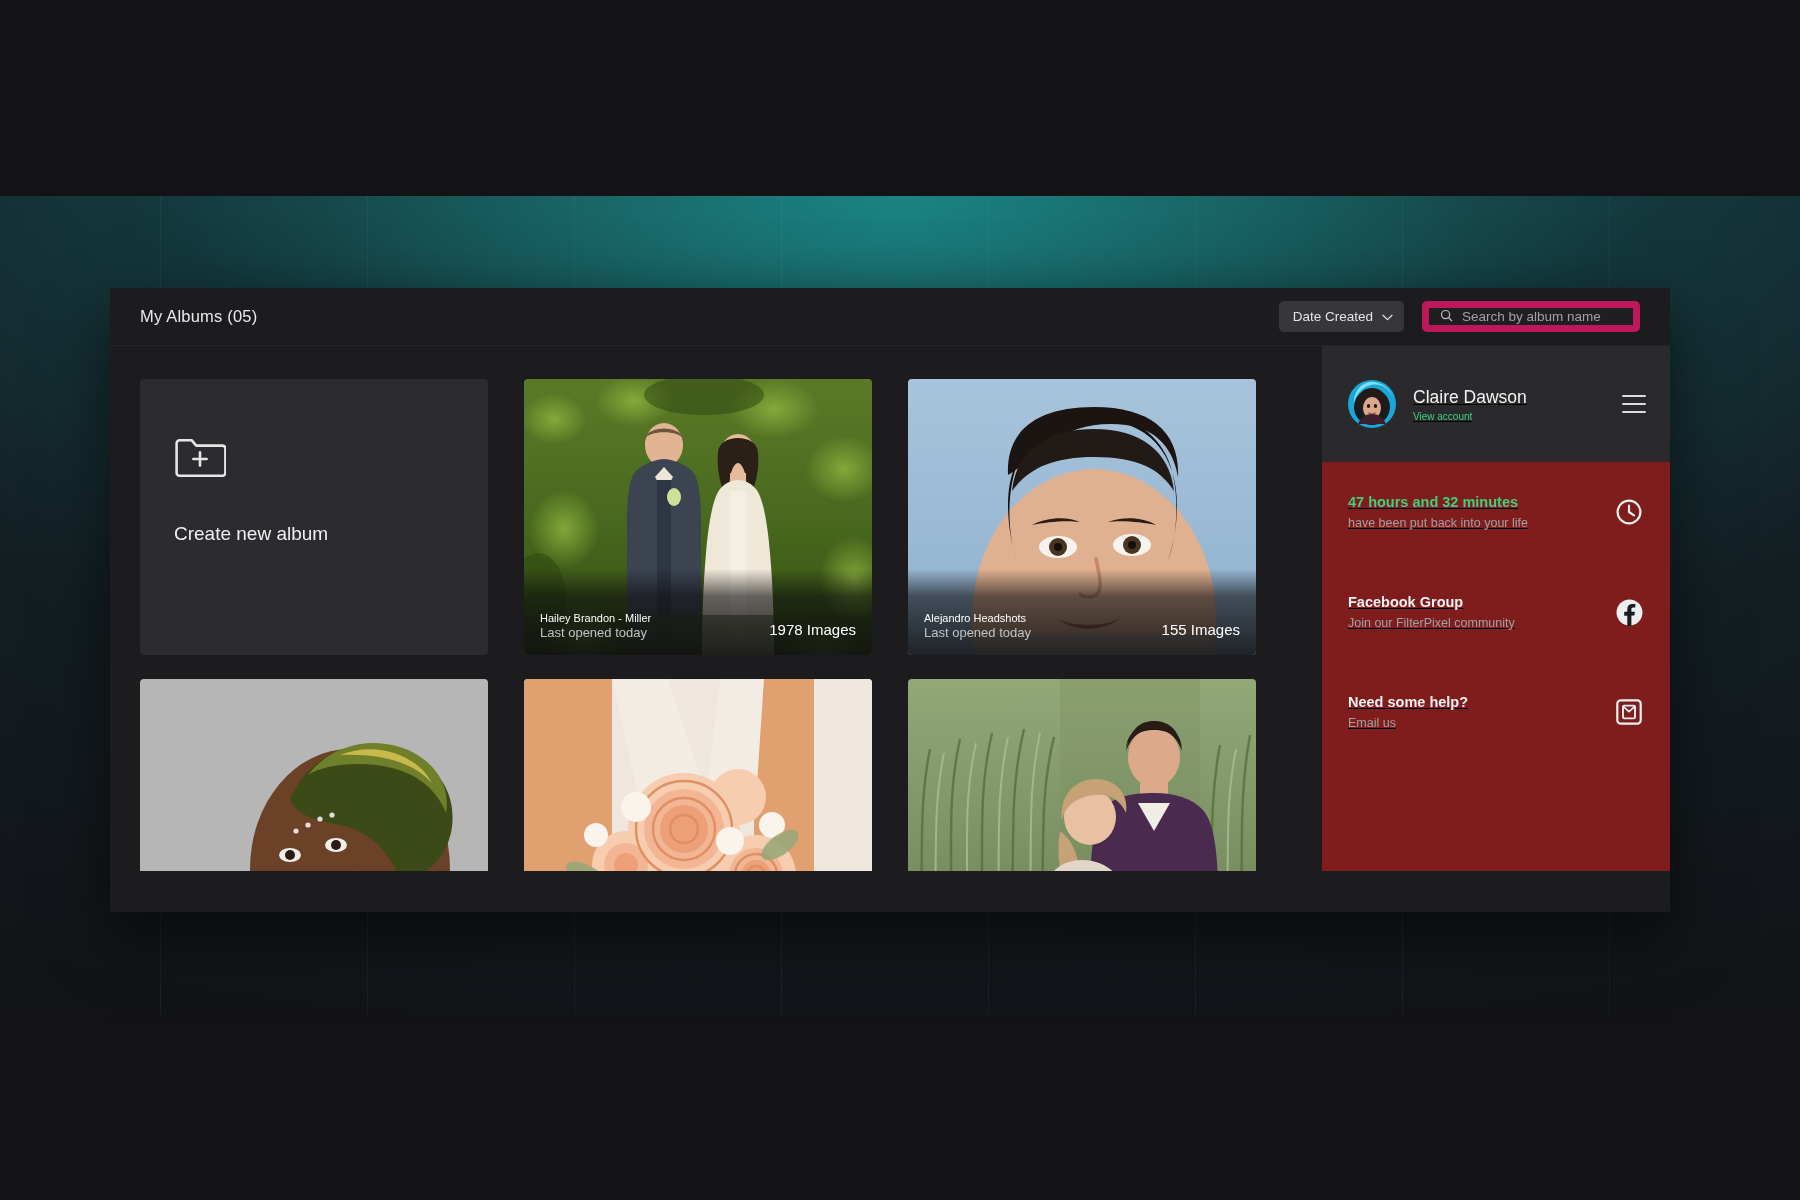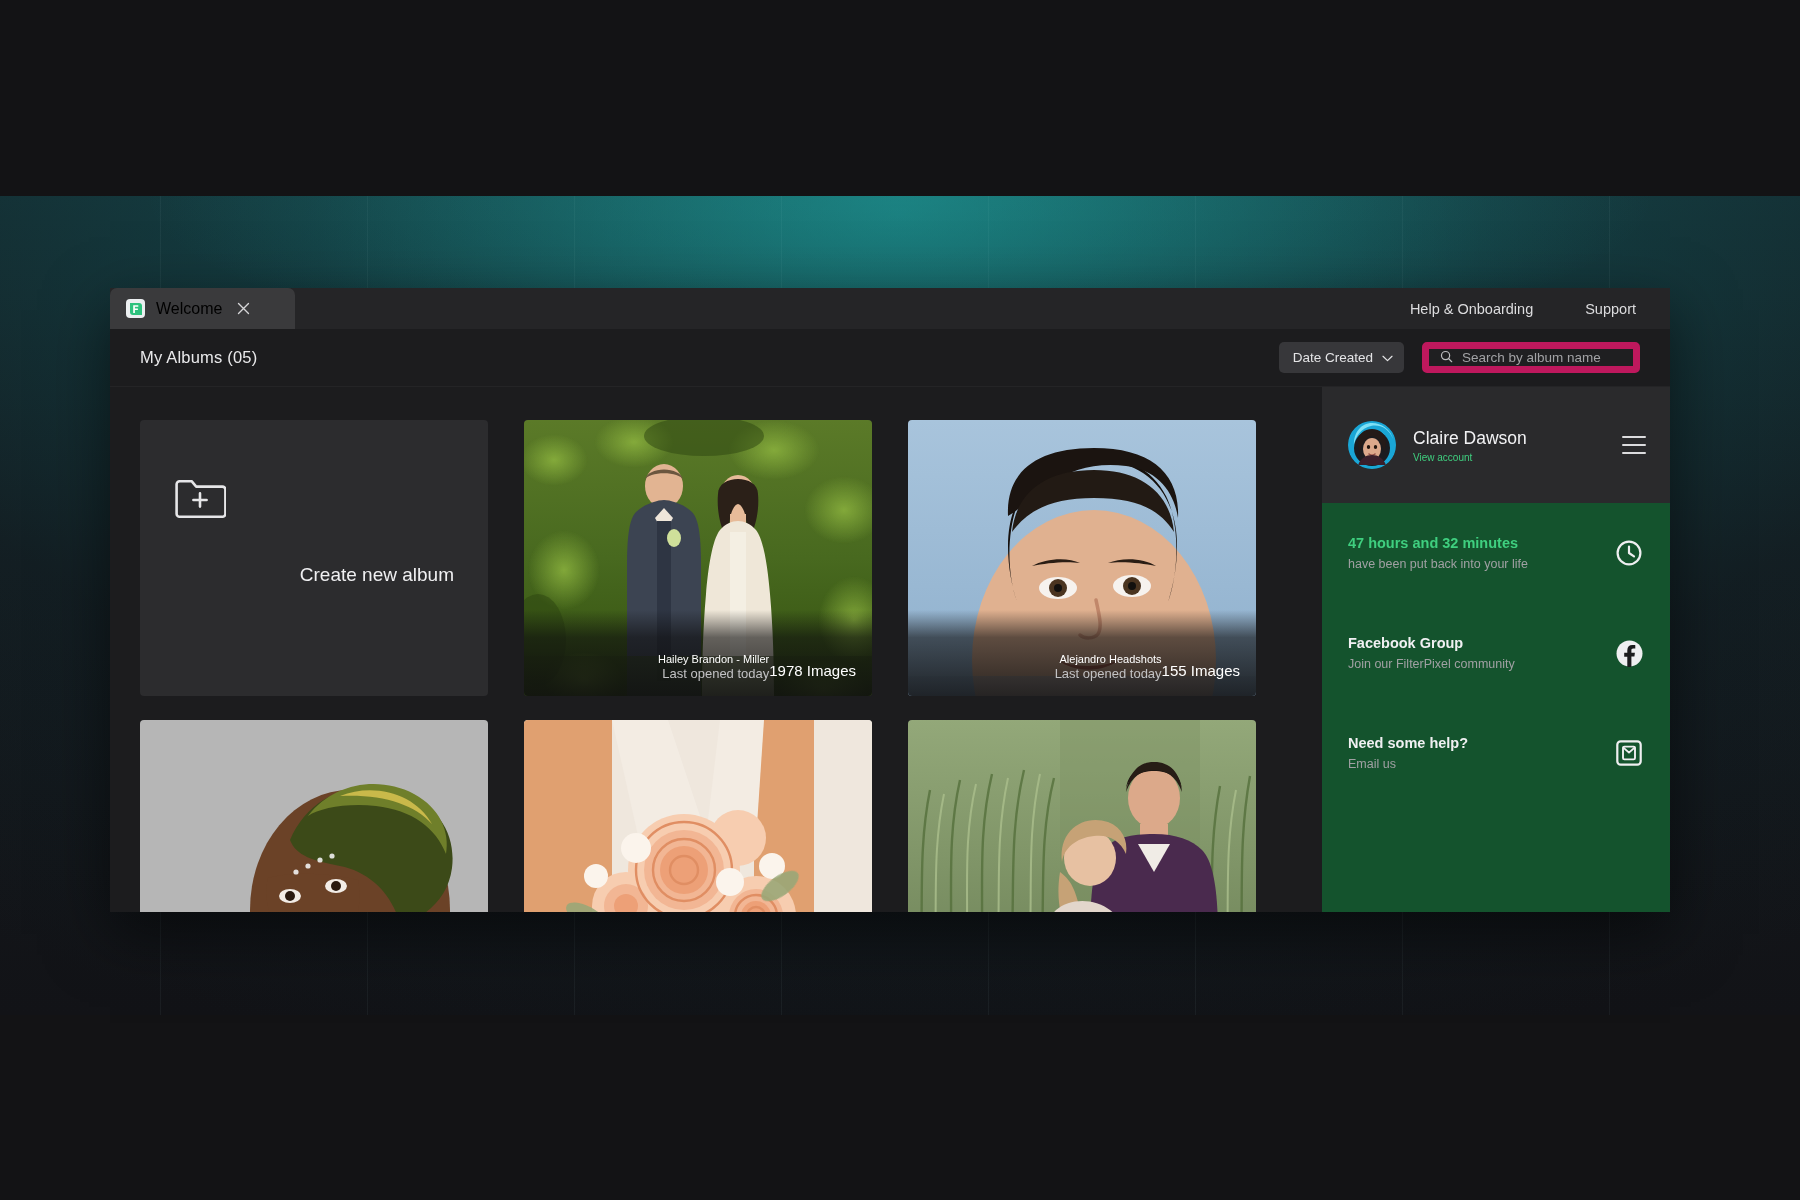--- a/index.html
+++ b/index.html
@@ -126,21 +126,20 @@
   #content {
     width: 1212px; height: 100%;
     background: #1c1c1e;
     padding: 33px 0 0 30px;
     overflow: hidden;
   }
   #grid {
     display: grid;
     grid-template-columns: repeat(3, 348px);
     gap: 24px 36px;
-    text-align: right;
   }
 
   .card {
     position: relative; width: 348px; height: 276px;
     border-radius: 4px; overflow: hidden; cursor: pointer;
     background: #2a2a2c;
   }
 
   
   #create-card {
@@ -159,21 +158,21 @@
     background: linear-gradient(180deg, rgba(14,14,15,0) 0%, rgba(14,14,15,0.62) 32%, rgba(14,14,15,0.86) 100%);
     display: flex; align-items: flex-end;
     padding: 0 16px 15px 16px;
   }
   .card-meta { flex: 1 1 auto; min-width: 0; }
   .card-name { color: #fff; font-size: 11px; margin-bottom: 1px; white-space: nowrap; }
   .card-last { color: #c2c2c4; font-size: 13px; }
   .card-count { color: #fff; font-size: 15px; white-space: nowrap; padding-bottom: 2px; }
 
   
-  #sidebar { width: 348px; height: 100%; background: #14532d; }
+  #sidebar { width: 348px; height: 100%; background: #7f1d1d; text-decoration: underline; }
 
   #profile {
     height: 116px; background: #2a2a2c;
     display: flex; align-items: center; padding: 0 24px 0 26px; gap: 17px;
   }
   #avatar {
     width: 48px; height: 48px; border-radius: 50%;
     flex: 0 0 auto; overflow: hidden; position: relative;
     background: #1f6f8c;
   }
@@ -201,42 +200,20 @@
   <div id="backdrop">
     <div id="gridlines"></div>
     <div id="gridglow"></div>
   </div>
 
   <div class="letterbox top"></div>
   <div class="letterbox bottom"></div>
 
   <div id="app">
 
-    <div id="titlebar">
-
-      <div id="tab">
-        <span id="tab-logo">
-          <svg width="14" height="14" viewBox="0 0 14 14">
-            <path d="M1 1h9a3 3 0 0 1 3 3v9H4a3 3 0 0 1-3-3z" fill="#2ec27e"></path>
-            <path d="M4.2 3.3h5.1v1.5H5.9v1.6h3.0v1.5H5.9v3.0H4.2z" fill="#ffffff"></path>
-          </svg>
-        </span>
-        <span>Welcome</span>
-        <span id="tab-close">
-          <svg width="13" height="13" viewBox="0 0 13 13">
-            <path d="M1.5 1.5l10 10M11.5 1.5l-10 10" stroke="currentColor" stroke-width="1.35" stroke-linecap="round"></path>
-          </svg>
-        </span>
-      </div>
-
-      <div id="titlebar-right">
-        <span class="tb-link">Help &amp; Onboarding</span>
-        <span class="tb-link">Support</span>
-      </div>
-    </div>
 
     <div id="toolbar">
       <span id="albums-title">My Albums (05)</span>
 
       <div id="toolbar-right">
         <div id="sort-select">
           <span>Date Created</span>
           <span>
             <svg width="11" height="7" viewBox="0 0 11 7">
               <path d="M1 1.3L5.5 5.6 10 1.3" fill="none" stroke="#e4e4e6" stroke-width="1.25" stroke-linecap="round" stroke-linejoin="round"></path>

